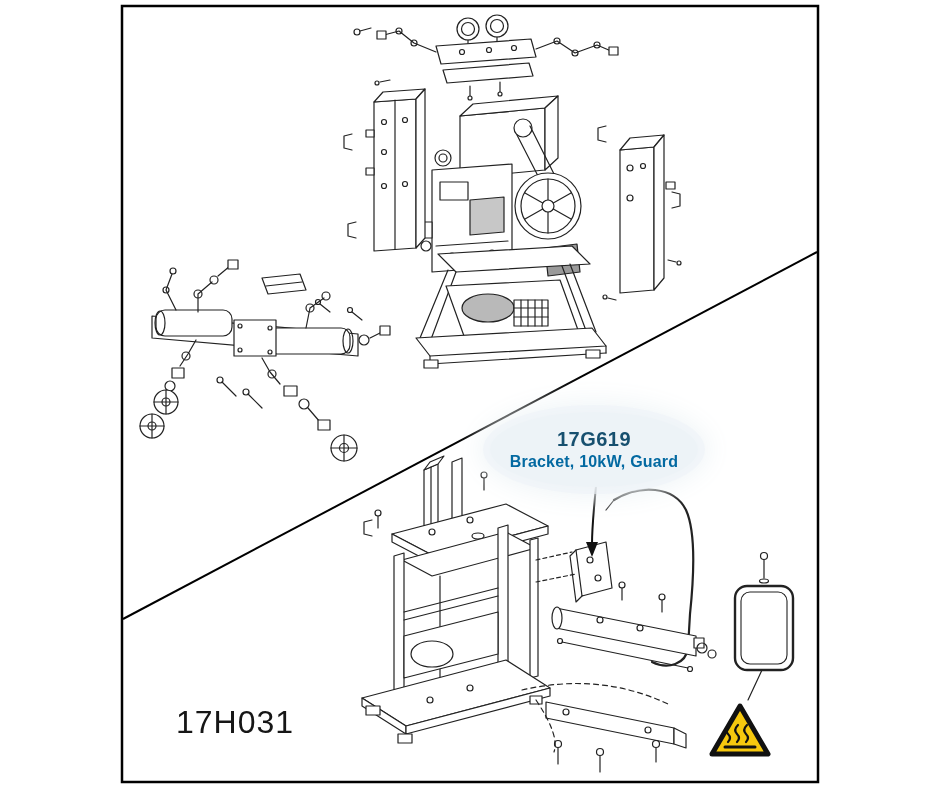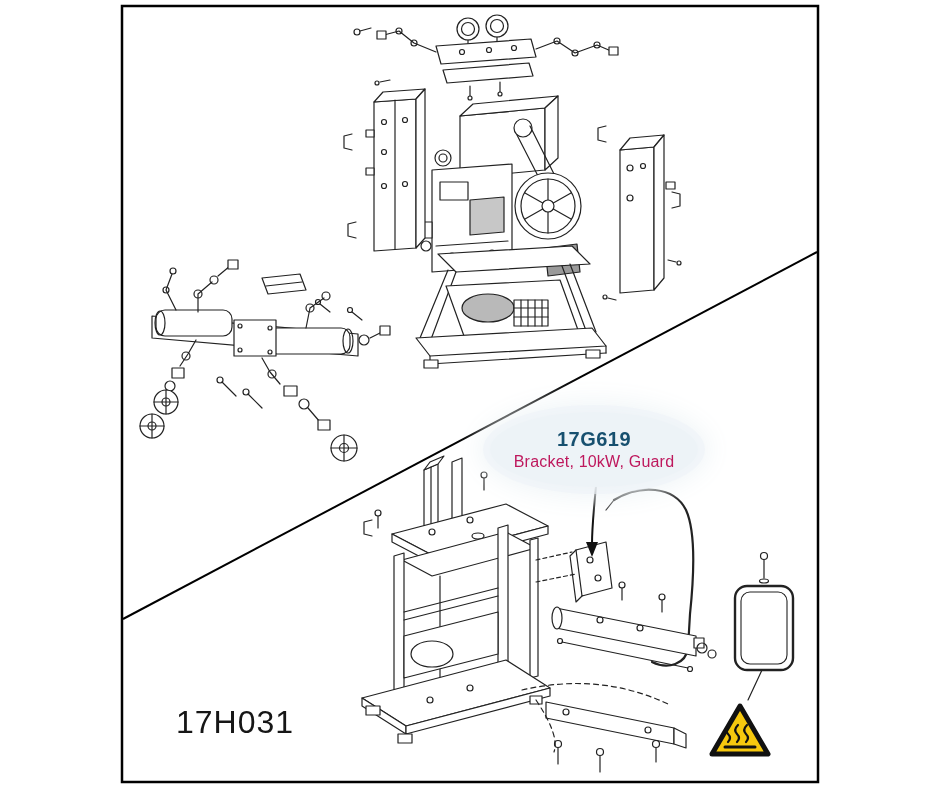--- a/index.html
+++ b/index.html
@@ -10,21 +10,21 @@
 
   .callout-badge {
     position:absolute; left:490px; top:412px; width:208px; height:75px;
     border-radius:50%;
     background:#edf3f7;
     display:flex; flex-direction:column; align-items:center; justify-content:center;
     gap:2px; text-align:center;
     box-shadow:0 0 0 7px rgba(237,243,247,0.55), 0 0 22px 12px rgba(240,245,248,0.95);
   }
   .callout-part { font-size:20px; font-weight:bold; color:#17506f; letter-spacing:0.5px; }
-  .callout-desc { font-size:16px; font-weight:normal; color:#be185d; letter-spacing:0.2px; }
+  .callout-desc { font-size:16px; font-weight:bold; color:#0369a1; letter-spacing:0.2px; }
 
   .figure-label {
     position:absolute; left:176px; top:704px;
     font-size:32px; color:#161616; letter-spacing:1px;text-align:center;
   }
 </style>
 </head>
 <body>
 
 <div class="stage">

